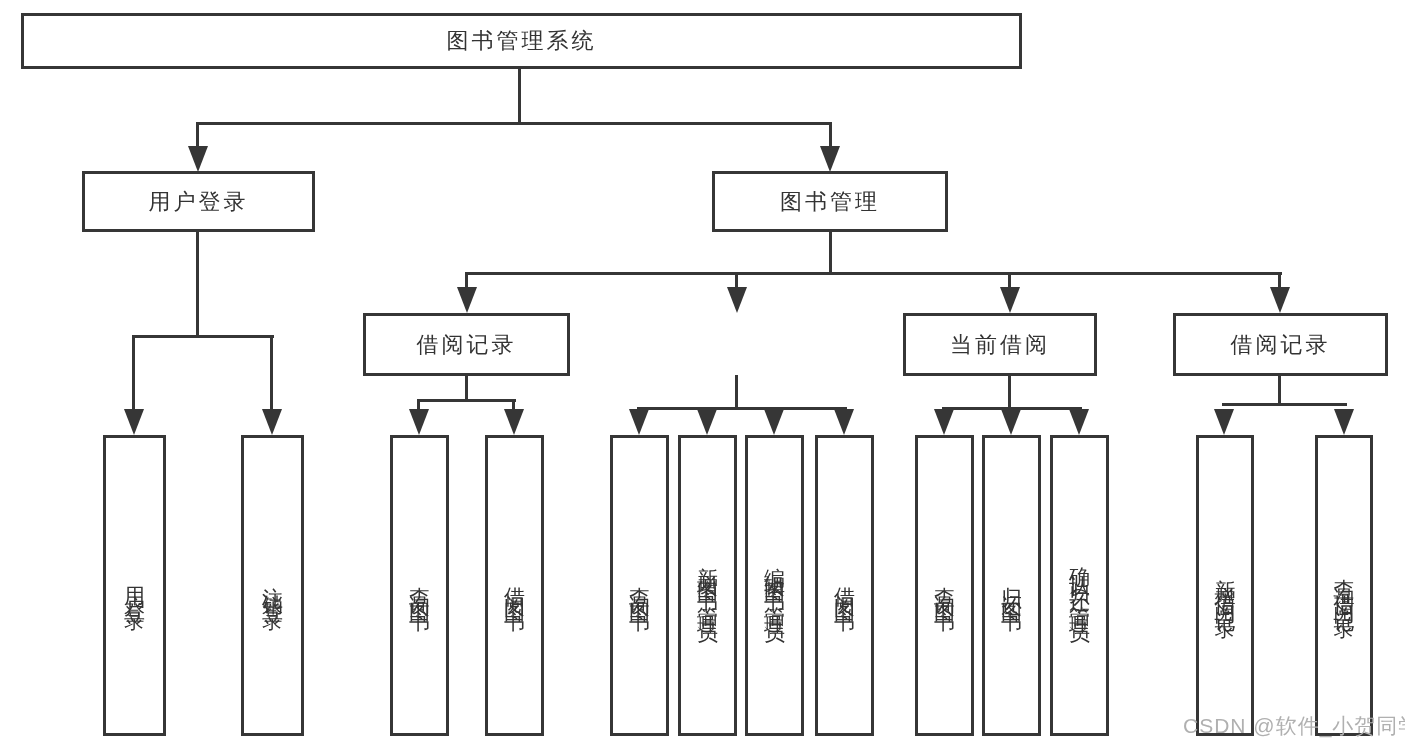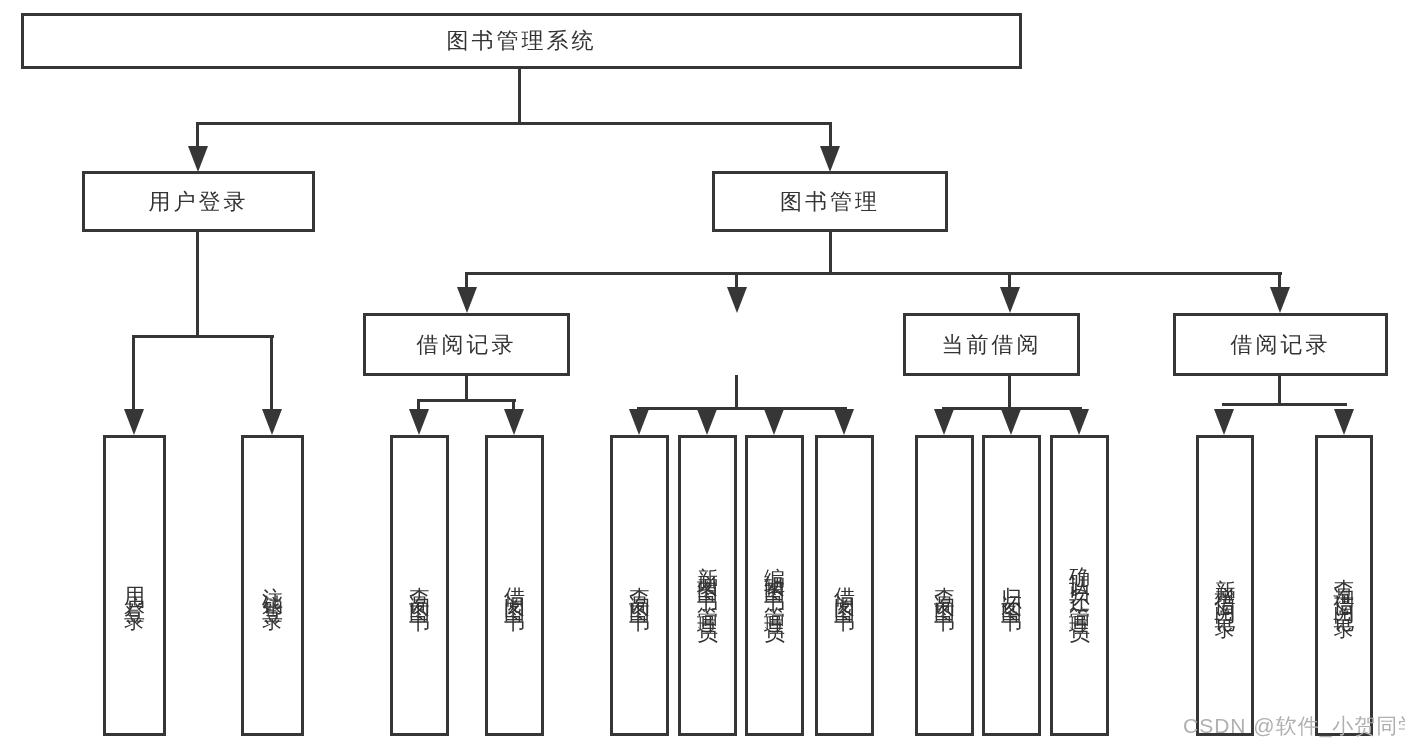--- a/index.html
+++ b/index.html
@@ -79,21 +79,21 @@
   <div class="v-line" style="left:735px; top:272px; height:17px;"></div>
   <div class="arrow" style="left:727px; top:287px;"></div>
   <div class="v-line" style="left:1008px; top:272px; height:17px;"></div>
   <div class="arrow" style="left:1000px; top:287px;"></div>
   <div class="v-line" style="left:1278px; top:272px; height:17px;"></div>
   <div class="arrow" style="left:1270px; top:287px;"></div>
 
   <div class="box l3" style="left:363px; width:207px;">
     <span class="lbl">借阅记录</span>
   </div>
-  <div class="box l3" style="left:903px; width:177px;">
+  <div class="box l3" style="left:903px; width:194px;">
     <span class="lbl">当前借阅</span>
   </div>
   <div class="box l3" style="left:1173px; width:215px;">
     <span class="lbl">借阅记录</span>
   </div>
 
   <div class="v-line" style="left:465px; top:375px; height:24px;"></div>
   <div class="h-line" style="left:417px; top:399px; width:99px;"></div>
   <div class="v-line" style="left:417px; top:399px; height:12px;"></div>
   <div class="arrow" style="left:409px; top:409px;"></div>

